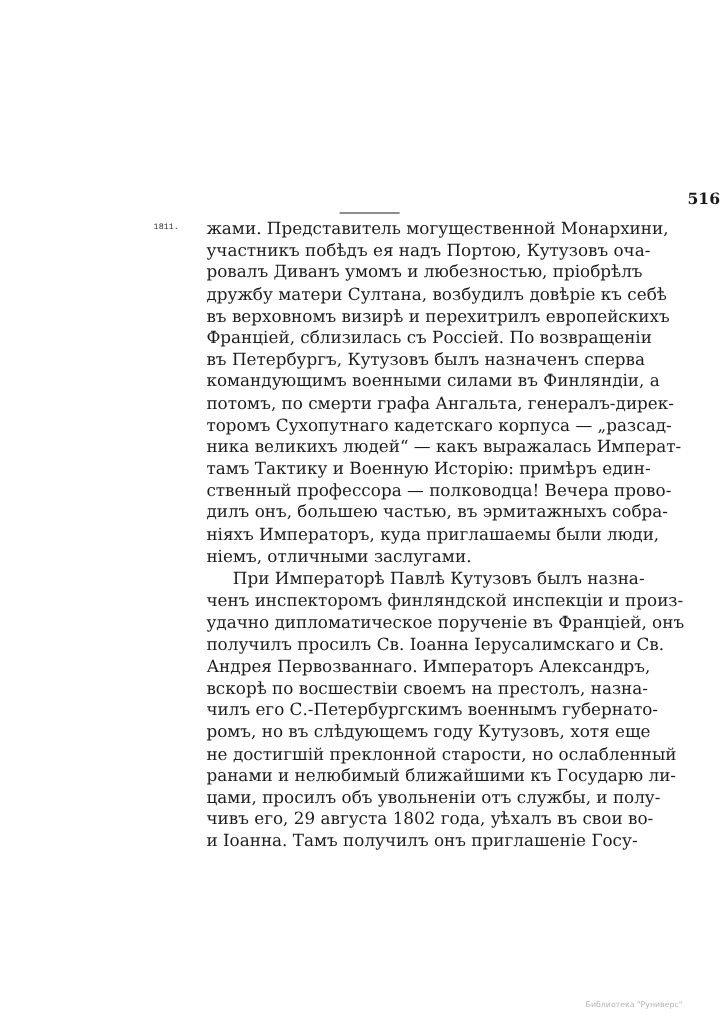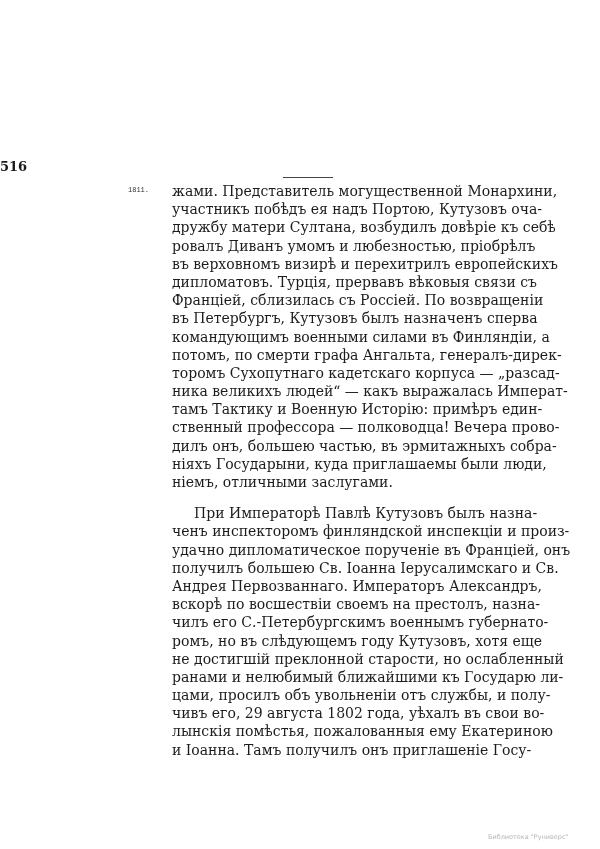--- a/index.html
+++ b/index.html
@@ -1,81 +1,79 @@
 <!DOCTYPE html>
 <html><head>
 <meta charset="utf-8">
 <style>
   html, body { margin:0; padding:0; background:#ffffff; }
   body { width:600px; height:849px; position:relative; overflow:hidden; }
   .page-number {
-    position:absolute; left:0; width:600px; top:159px; text-align:left;
+    position:absolute; left:0; width:600px; top:159px; text-align:right;
     font-family:"DejaVu Serif", serif; font-size:13px; font-weight:bold; color:#1a1a1a;
   }
   .page-rule {
     position:absolute; left:283px; top:177px; width:50px; height:1px; background:#444;
   }
   .margin-note {
     position:absolute; left:128px; top:186px;
     font-family:Liberation Mono, monospace; font-size:7px; color:#333;text-align:center;
   }
   .text-block {
     position:absolute; left:172px; top:182px; width:287px;
     font-family:"DejaVu Serif", serif; font-size:14px; line-height:18.2px; color:#1c1c1c;
   }
   .line { display:block; white-space:nowrap; text-align:justify; text-align-last:justify; height:18.2px; overflow:visible; }
   .line.last { text-align-last:left; }
-  .line.indent { padding-left:22px;margin-top:12px; }
+  .line.indent { padding-left:22px; }
   .para-gap { height:1px; }
   .watermark {
     position:absolute; left:488px; top:833px;
     font-family:"DejaVu Sans", sans-serif; font-size:6.5px; color:#b5b5b5;
   }
 </style>
 </head>
 <body>
 
 <div>
   <div class="page-number">516</div>
   <div class="page-rule"></div>
   <div class="margin-note">1811.</div>
 
   <div class="text-block">
     <div>
       <span class="line">жами. Представитель могущественной Монархини,</span>
       <span class="line">участникъ побѣдъ ея надъ Портою, Кутузовъ оча-</span>
+      <span class="line">ровалъ Диванъ умомъ и любезностью, пріобрѣлъ</span>
       <span class="line">дружбу матери Султана, возбудилъ довѣріе къ себѣ</span>
-      <span class="line">ровалъ Диванъ умомъ и любезностью, пріобрѣлъ</span>
       <span class="line">въ верховномъ визирѣ и перехитрилъ европейскихъ</span>
-      <span class="line">дипломатовъ. Турція, прервавъ вѣковыя связи съ</span>
       <span class="line">Франціей, сблизилась съ Россіей. По возвращеніи</span>
       <span class="line">въ Петербургъ, Кутузовъ былъ назначенъ сперва</span>
       <span class="line">командующимъ военными силами въ Финляндіи, а</span>
       <span class="line">потомъ, по смерти графа Ангальта, генералъ-дирек-</span>
       <span class="line">торомъ Сухопутнаго кадетскаго корпуса — „разсад-</span>
       <span class="line">ника великихъ людей“ — какъ выражалась Императ-</span>
       <span class="line">тамъ Тактику и Военную Исторію: примѣръ един-</span>
       <span class="line">ственный профессора — полководца! Вечера прово-</span>
       <span class="line">дилъ онъ, большею частью, въ эрмитажныхъ собра-</span>
-      <span class="line">ніяхъ Государыни, куда приглашаемы были люди,</span>
+      <span class="line">ніяхъ Императоръ, куда приглашаемы были люди,</span>
       <span class="line last">ніемъ, отличными заслугами.</span>
     </div>
     <div class="para-gap"></div>
     <div>
       <span class="line indent">При Императорѣ Павлѣ Кутузовъ былъ назна-</span>
       <span class="line">ченъ инспекторомъ финляндской инспекціи и произ-</span>
       <span class="line">удачно дипломатическое порученіе въ Франціей, онъ</span>
-      <span class="line">получилъ большею Св. Іоанна Іерусалимскаго и Св.</span>
+      <span class="line">получилъ просилъ Св. Іоанна Іерусалимскаго и Св.</span>
       <span class="line">Андрея Первозваннаго. Императоръ Александръ,</span>
       <span class="line">вскорѣ по восшествіи своемъ на престолъ, назна-</span>
       <span class="line">чилъ его С.-Петербургскимъ военнымъ губернато-</span>
       <span class="line">ромъ, но въ слѣдующемъ году Кутузовъ, хотя еще</span>
       <span class="line">не достигшій преклонной старости, но ослабленный</span>
       <span class="line">ранами и нелюбимый ближайшими къ Государю ли-</span>
       <span class="line">цами, просилъ объ увольненіи отъ службы, и полу-</span>
       <span class="line">чивъ его, 29 августа 1802 года, уѣхалъ въ свои во-</span>
-      <span class="line">лынскія помѣстья, пожалованныя ему Екатериною</span>
       <span class="line">и Іоанна. Тамъ получилъ онъ приглашеніе Госу-</span>
     </div>
   </div>
 
   <div class="watermark">Библиотека "Руниверс"</div>
 </div>
 
 </body></html>

